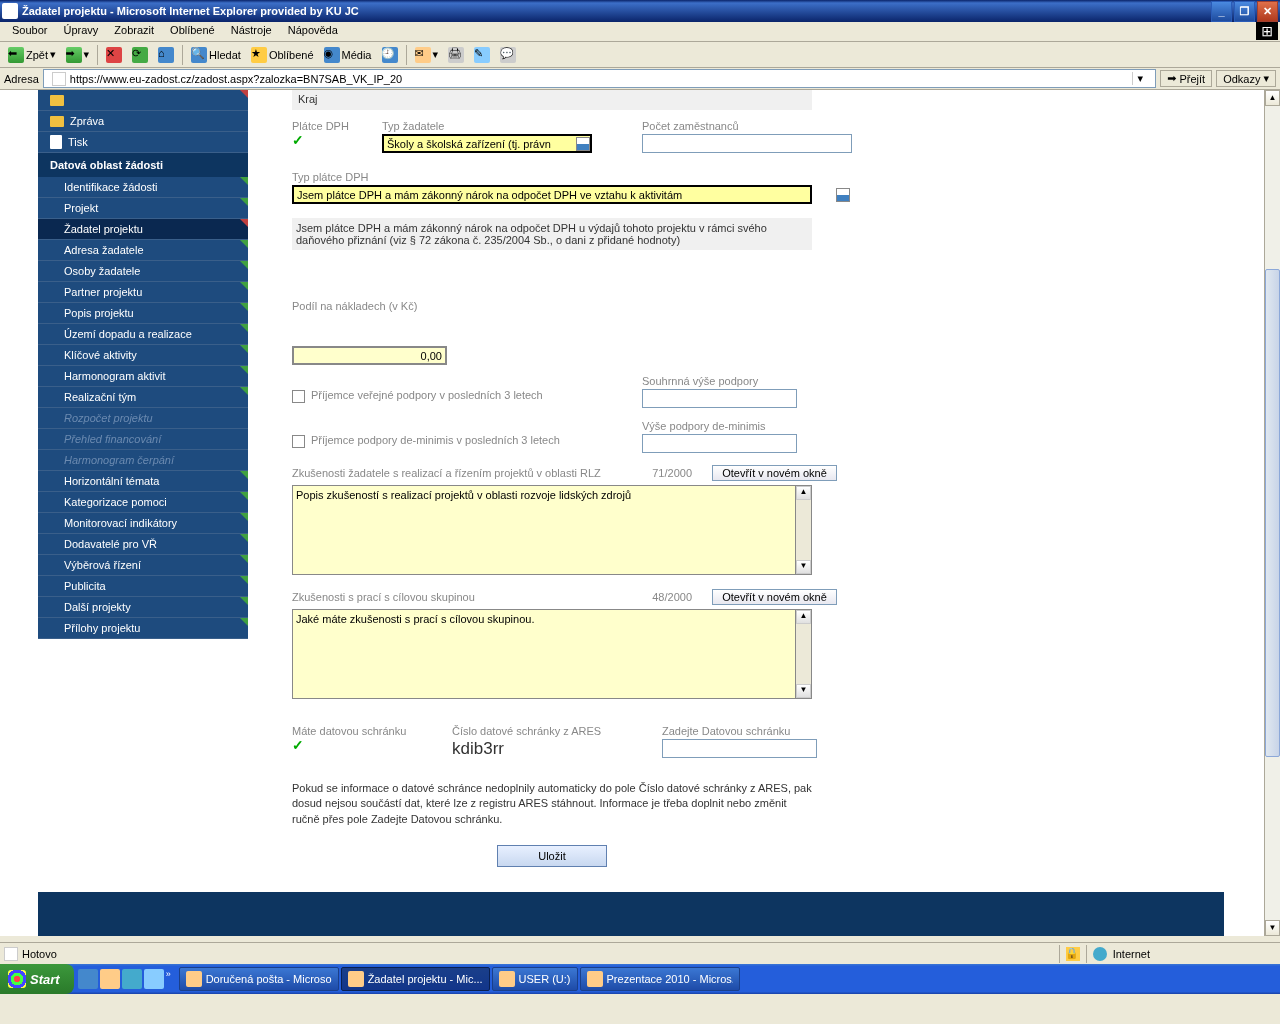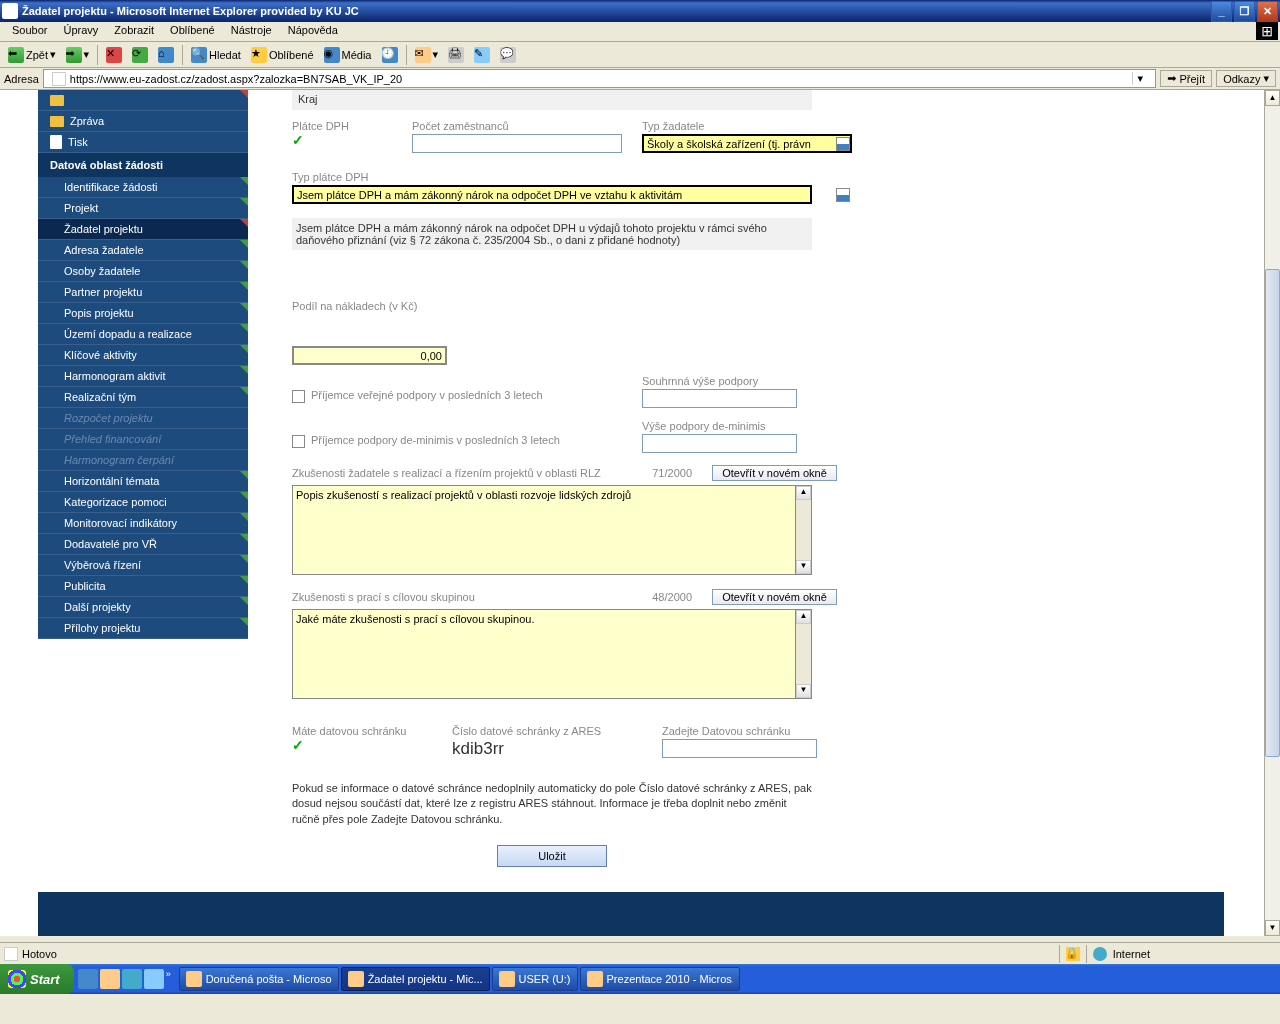--- a/index.html
+++ b/index.html
@@ -202,30 +202,30 @@
 
     <div class="main">
       <div class="form-area">
         <div class="info-box" style="background:#f0f0f0;height:20px;padding:3px 6px;width:520px"><span>Kraj</span></div>
         <div style="height:10px"></div>
         <div class="row">
           <div class="field" style="width:70px">
             <span class="label">Plátce DPH</span>
             <span class="check green" style="border:none;font-size:16px"></span>
           </div>
-          <div class="field" style="margin-left:30px">
-            <span class="label">Počet zaměstnanců</span>
-            <input class="input" style="width: 210px;">
-          </div>
           <div class="field" style="width:210px">
             <span class="label">Typ žadatele</span>
             <div class="input-wrap">
                 <input class="input yellow-strong" style="width: 210px;" value="Školy a školská zařízení (tj. právn">
                 <span class="cal"></span>
               </div>
+          </div>
+          <div class="field" style="margin-left:30px">
+            <span class="label">Počet zaměstnanců</span>
+            <input class="input" style="width: 210px;">
           </div>
         </div>
         <div style="height:14px"></div>
         <div class="field">
           <span class="label">Typ plátce DPH</span>
           <div class="input-wrap">
               <input class="input yellow-strong" style="width: 520px;" value="Jsem plátce DPH a mám zákonný nárok na odpočet DPH ve vztahu k aktivitám">
               <span class="cal"></span>
             </div>
         </div>

